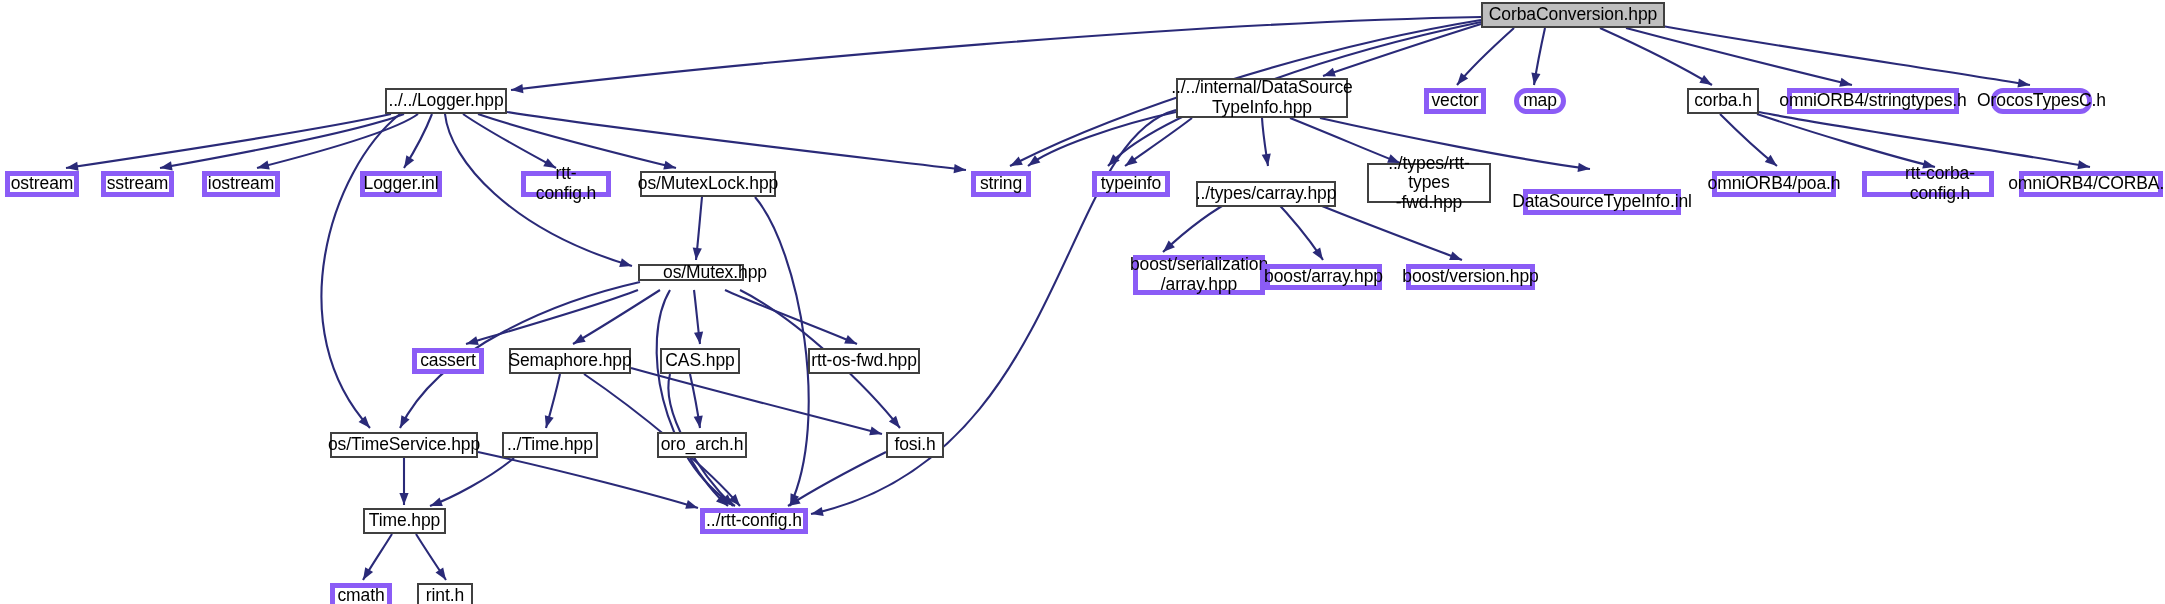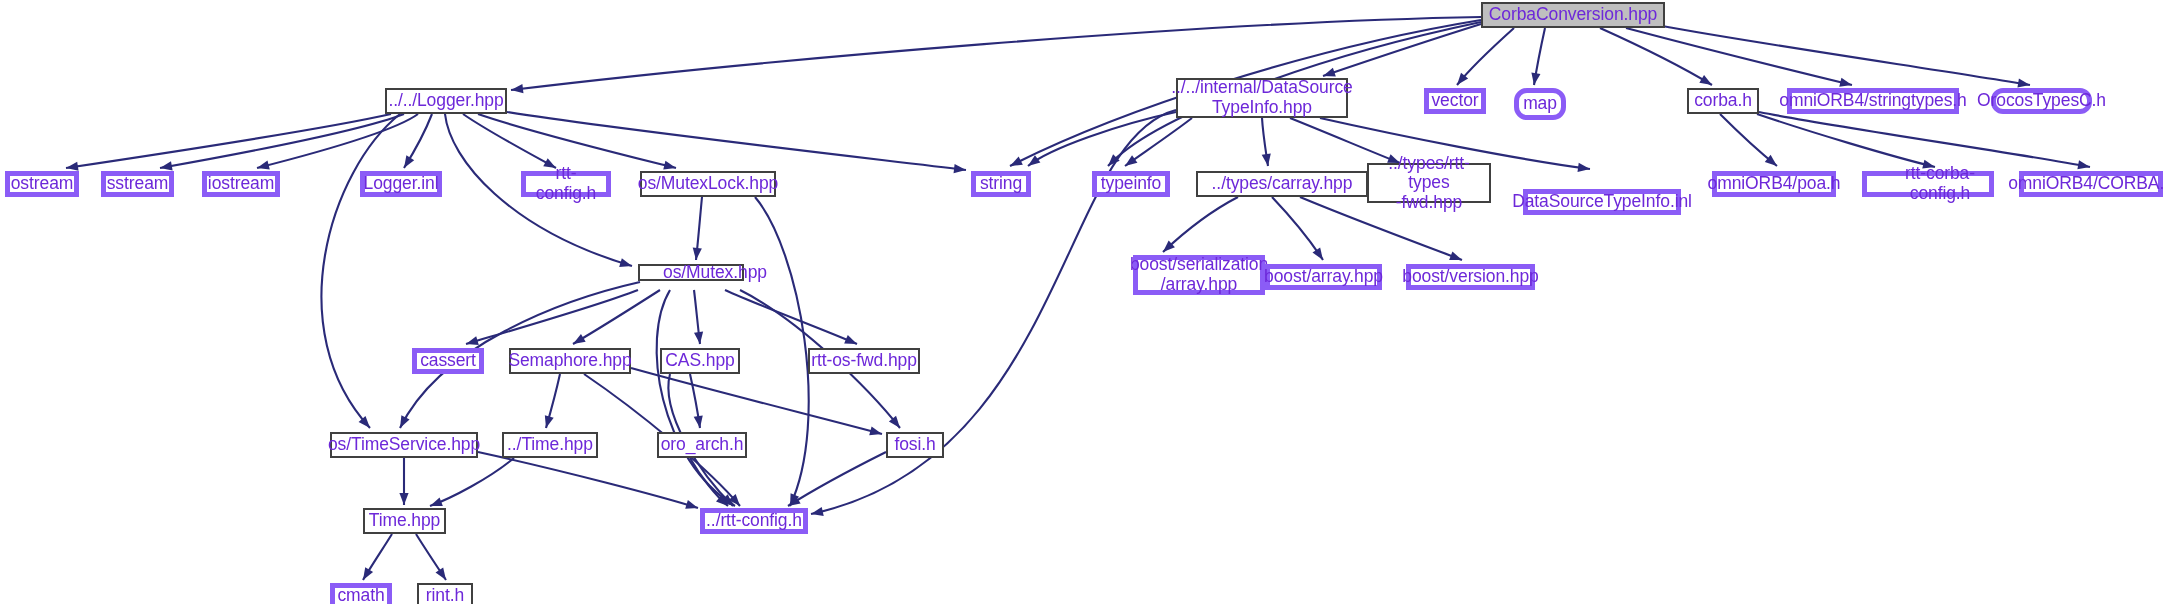--- a/index.html
+++ b/index.html
@@ -29,21 +29,21 @@
   }
   .node {
     position: absolute;
     box-sizing: border-box;
     display: flex;
     align-items: center;
     justify-content: center;
     text-align: center;
     line-height: 1.12;
     font-size: 17.5px;
-    color: #6d28d9;
+    color: #000000;
     background: #ffffff;
     white-space: pre-line;
     letter-spacing: -0.1px;
   }
   .node.normal  { border: 5px solid #8b5cf6; }
   .node.bold    { border: 2px solid #404040; }
   .node.root    { border: 2px solid #404040; background: #bfbfbf; }
   .edge-path {
     fill: none;
     stroke: #2a2a78;
@@ -161,33 +161,33 @@
       <polygon points="0,0 -12,-4.6 -12,4.6" class="edge-head" transform="translate(363,580) rotate(120.88673812809083)"></polygon>
       <path d="M416,534 C426,550 438,568 446,580" class="edge-path"></path>
       <polygon points="0,0 -12,-4.6 -12,4.6" class="edge-head" transform="translate(446,580) rotate(56.32351116663476)"></polygon>
     </svg>
   <div id="nodes-layer">
       <div class="node root" style="left: 1481px; top: 2px; width: 184px; height: 26px;">CorbaConversion.hpp</div>
       <div class="node bold" style="left: 385px; top: 88px; width: 122px; height: 26px;">../../Logger.hpp</div>
       <div class="node bold" style="left: 1176px; top: 78px; width: 172px; height: 40px;">../../internal/DataSource
 TypeInfo.hpp</div>
       <div class="node normal" style="left: 1424px; top: 88px; width: 62px; height: 26px;">vector</div>
-      <div class="node normal" style="left: 1514px; top: 88px; width: 52px; height: 32px; border-radius: 13px;">map</div>
+      <div class="node normal" style="left: 1514px; top: 88px; width: 52px; height: 26px; border-radius: 13px;">map</div>
       <div class="node bold" style="left: 1687px; top: 88px; width: 72px; height: 26px;">corba.h</div>
       <div class="node normal" style="left: 1787px; top: 88px; width: 172px; height: 26px;">omniORB4/stringtypes.h</div>
       <div class="node normal" style="left: 1991px; top: 88px; width: 101px; height: 26px; border-radius: 12px;">OrocosTypesC.h</div>
       <div class="node normal" style="left: 5px; top: 171px; width: 74px; height: 26px;">ostream</div>
       <div class="node normal" style="left: 101px; top: 171px; width: 73px; height: 26px;">sstream</div>
       <div class="node normal" style="left: 202px; top: 171px; width: 78px; height: 26px;">iostream</div>
       <div class="node normal" style="left: 360px; top: 171px; width: 82px; height: 26px;">Logger.inl</div>
       <div class="node normal" style="left: 521px; top: 171px; width: 90px; height: 26px;">rtt-config.h</div>
       <div class="node bold" style="left: 640px; top: 171px; width: 136px; height: 26px;">os/MutexLock.hpp</div>
       <div class="node normal" style="left: 971px; top: 171px; width: 60px; height: 26px;">string</div>
       <div class="node normal" style="left: 1092px; top: 171px; width: 78px; height: 26px;">typeinfo</div>
-      <div class="node bold" style="left: 1196px; top: 171px; width: 172px; height: 26px;">../types/carray.hpp</div>
+      <div class="node bold" style="left: 1196px; top: 181px; width: 140px; height: 26px;">../types/carray.hpp</div>
       <div class="node bold" style="left: 1367px; top: 163px; width: 124px; height: 40px;">../types/rtt-types
 -fwd.hpp</div>
       <div class="node normal" style="left: 1523px; top: 189px; width: 158px; height: 26px;">DataSourceTypeInfo.inl</div>
       <div class="node normal" style="left: 1712px; top: 171px; width: 124px; height: 26px;">omniORB4/poa.h</div>
       <div class="node normal" style="left: 1862px; top: 171px; width: 132px; height: 26px; padding-left: 24px;">rtt-corba-config.h</div>
       <div class="node normal" style="left: 2019px; top: 171px; width: 144px; height: 26px;">omniORB4/CORBA.h</div>
       <div class="node bold" style="left: 638px; top: 264px; width: 106px; height: 17px; padding-left: 48px;">os/Mutex.hpp</div>
       <div class="node normal" style="left: 1093px; top: 255px; width: 132px; height: 40px; margin-left: 40px;">boost/serialization
 /array.hpp</div>
       <div class="node normal" style="left: 1265px; top: 264px; width: 117px; height: 26px;">boost/array.hpp</div>

